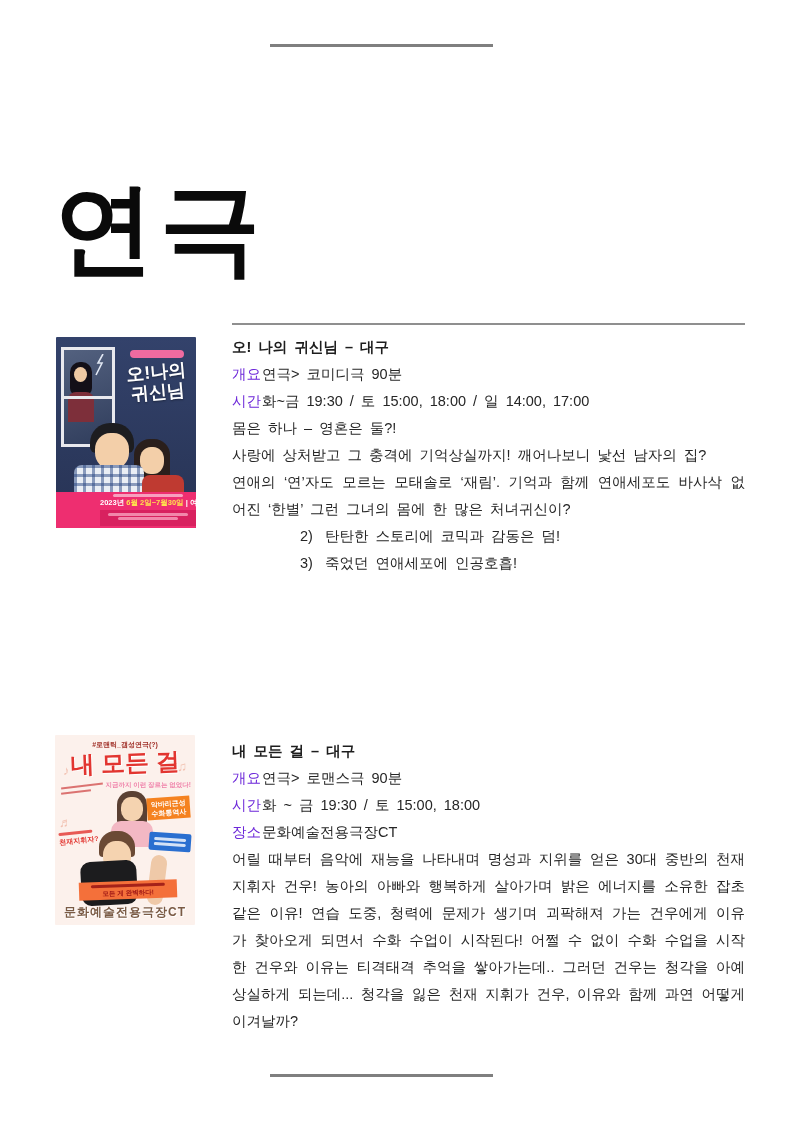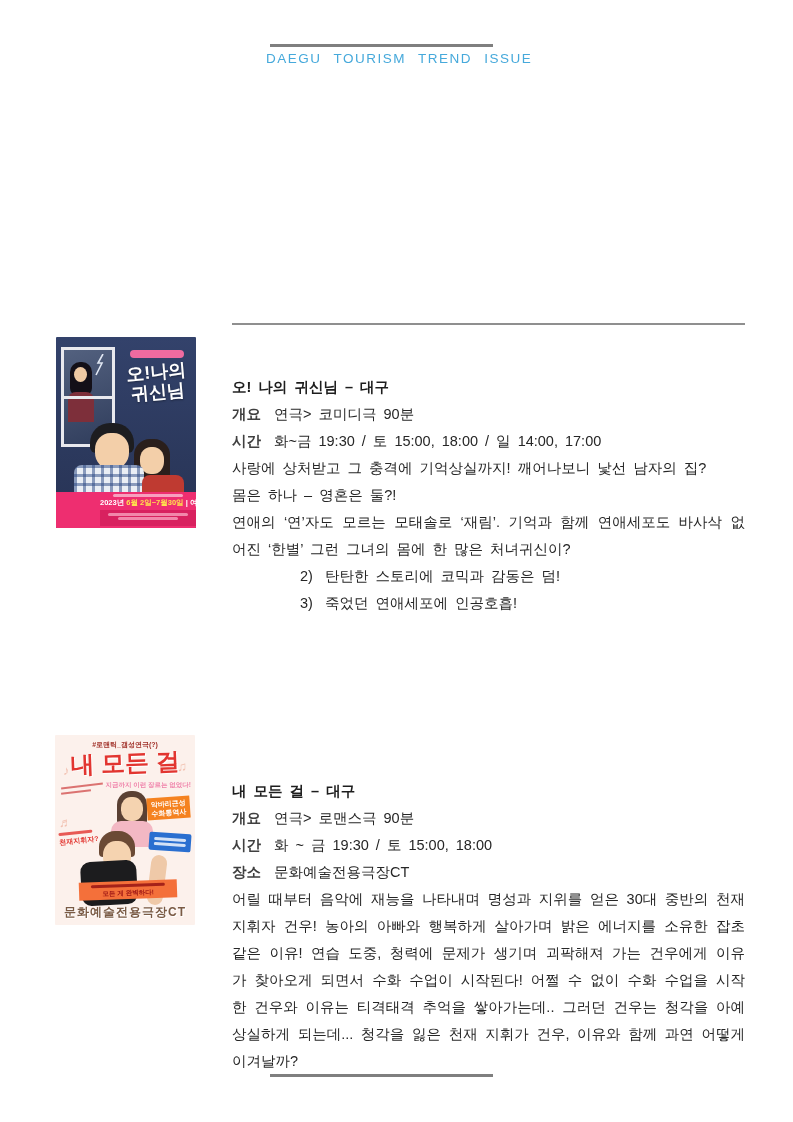--- a/index.html
+++ b/index.html
@@ -21,22 +21,22 @@
   .page-title {
     position:absolute; left:54px; top:176px;
     font-size:100px; line-height:1.05; font-weight:800; letter-spacing:6px;
     color:#0a0a0a;
   }
   
   .divider { position:absolute; left:232px; top:323px; width:513px; height:2px; background:#8f8f8f; }
   .sec-text { position:absolute; left:232px; width:513px; font-size:14.5px; line-height:27px; word-spacing:3px; }
   .sec1 { top:334px; }
   .sec2 { top:738px; }
-  .sec-title { font-weight:700; color:#1d1d1d;margin-top:40px; }
-  .meta-row .lbl { font-weight:700; margin-right:13px; color:#404040; }
+  .sec-title { font-weight:700; color:#1d1d1d; }
+  .meta-row .lbl { font-weight:400; margin-right:1px; color:#6d28d9; }
   .body-par { text-align:justify; }
   .vp-row { padding-left:26px; }
   .vp-bullet { font-size:11px; margin-right:15px; vertical-align:1px; }
   .vp-label { }
   .vp-item { padding-left:68px; }
   .vp-num { margin-right:12px; }
   
   .poster { position:absolute; overflow:hidden; border-radius:1px; }
   
   .poster1 { left:56px; top:337px; width:140px; height:191px; background:linear-gradient(#33426b,#273354); }
@@ -101,22 +101,22 @@
   .p2-venue { position:absolute; left:0; right:0; bottom:4px; text-align:center;
     font-size:12px; font-weight:800; color:#7a5a44; letter-spacing:1px;
     text-shadow:0 0 2px #fff, 1px 1px 0 #fff; }
 </style>
 </head>
 <body>
 
 <div class="page">
 
   <div class="rule rule-top"></div>
-  <div class="kicker">DAEGU TOURISM TREND ISSUE</div>
-
+
+  <div class="page-title">연극</div>
 
   <div class="divider"></div>
 
   <div class="poster poster1">
     <div class="p1-window">
       <div class="p1-ghost-hair"></div>
       <div class="p1-ghost-face"></div>
       <div class="p1-ghost-body"></div>
       <div class="p1-window-bar"></div>
       <svg class="p1-lightning" width="14" height="22" viewBox="0 0 14 22">
@@ -150,22 +150,22 @@
   </div>
 
   <div class="sec-text sec1">
     <div class="sec-title">오! 나의 귀신님 – 대구</div>
     <div class="meta-row">
       <span class="lbl">개요</span><span>연극&gt;  코미디극 90분</span>
     </div>
     <div class="meta-row">
       <span class="lbl">시간</span><span>화~금 19:30 / 토 15:00, 18:00 / 일 14:00, 17:00</span>
     </div>
+    <div>몸은 하나 – 영혼은 둘?!</div>
     <div>사랑에 상처받고 그 충격에 기억상실까지! 깨어나보니 낯선 남자의 집?</div>
-    <div>몸은 하나 – 영혼은 둘?!</div>
     <div class="body-par">연애의 ‘연’자도 모르는 모태솔로 ‘재림’. 기억과 함께 연애세포도 바사삭 없어진 ‘한별’ 그런 그녀의 몸에 한 많은 처녀귀신이?</div>
     <div class="vp-item">
       <span class="vp-num">2)</span><span>탄탄한 스토리에 코믹과 감동은 덤!</span>
     </div>
     <div class="vp-item">
       <span class="vp-num">3)</span><span>죽었던 연애세포에 인공호흡!</span>
     </div>
   </div>
 
   <div class="poster poster2">

